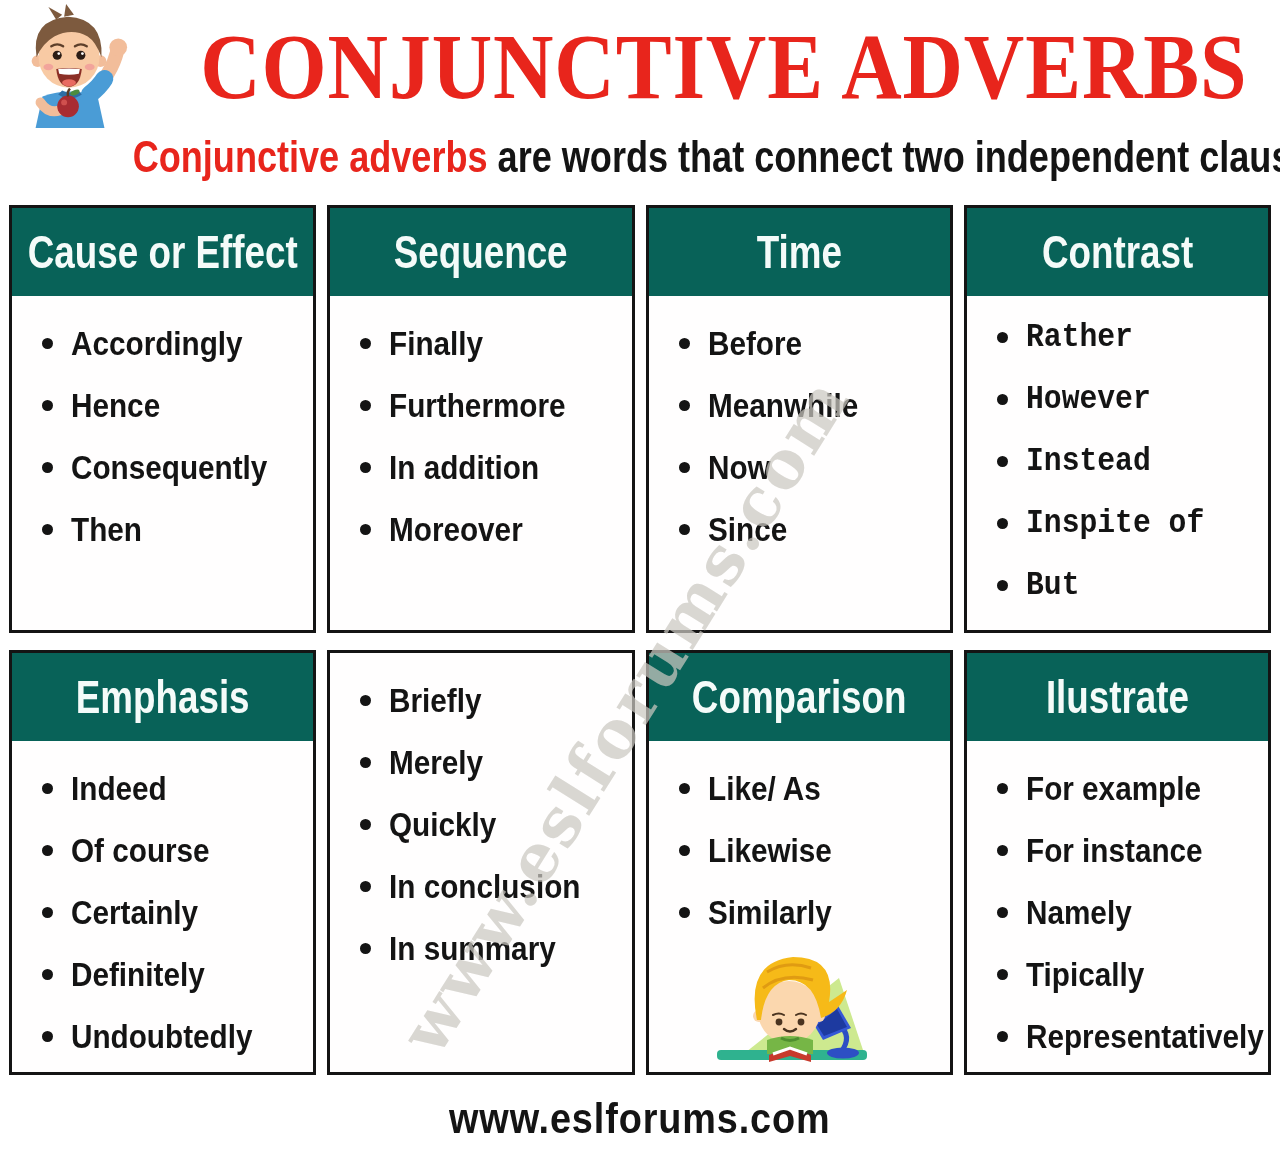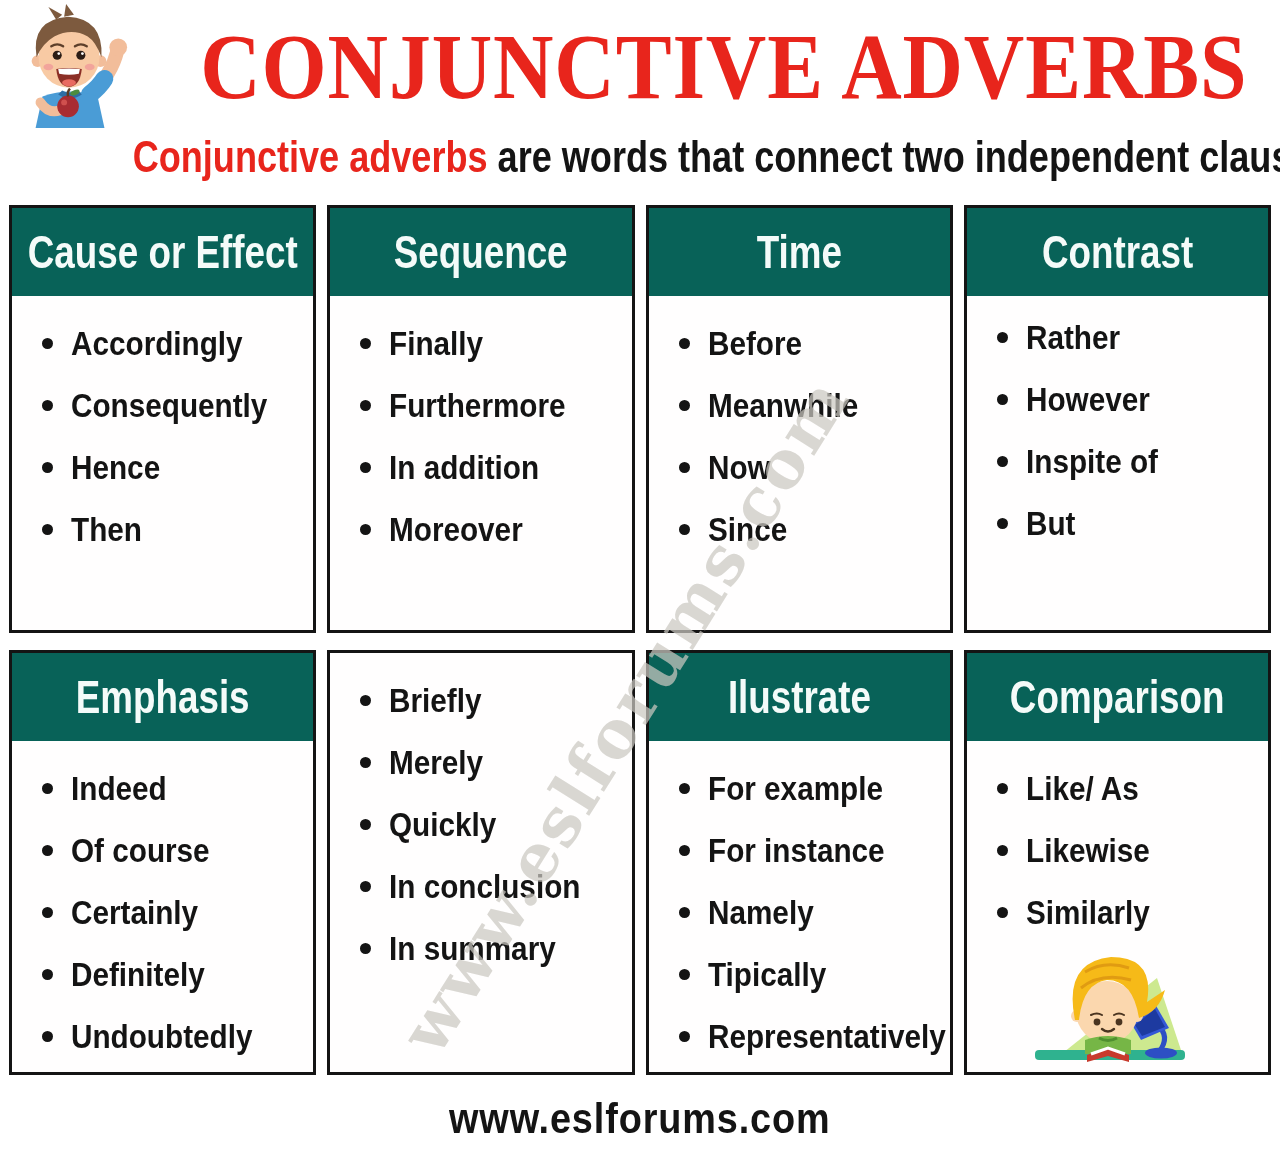--- a/index.html
+++ b/index.html
@@ -126,28 +126,28 @@
       <div class="card-head">
           <span class="cond">Cause or Effect</span>
         </div>
       <div class="card-body">
         <div class="li">
             <span class="dot"></span>
             <span class="txt">Accordingly</span>
           </div>
         <div class="li">
             <span class="dot"></span>
+            <span class="txt">Hence</span>
+          </div>
+        <div class="li">
+            <span class="dot"></span>
             <span class="txt">Consequently</span>
           </div>
         <div class="li">
             <span class="dot"></span>
-            <span class="txt">Hence</span>
-          </div>
-        <div class="li">
-            <span class="dot"></span>
             <span class="txt">Then</span>
           </div>
       </div>
     </section>
 
     <section class="card">
       <div class="card-head">
           <span class="cond">Sequence</span>
         </div>
       <div class="card-body">
@@ -191,31 +191,35 @@
             <span class="dot"></span>
             <span class="txt">Since</span>
           </div>
       </div>
     </section>
 
     <section class="card">
       <div class="card-head">
           <span class="cond">Contrast</span>
         </div>
-      <div class="card-body" style="padding-top:10px;">
+      <div class="card-body" style="padding-top:10px;font-family:Liberation Mono, monospace;">
         <div class="li">
             <span class="dot"></span>
             <span class="txt">Rather</span>
           </div>
         <div class="li">
             <span class="dot"></span>
             <span class="txt">However</span>
           </div>
         <div class="li">
             <span class="dot"></span>
+            <span class="txt">Instead</span>
+          </div>
+        <div class="li">
+            <span class="dot"></span>
             <span class="txt">Inspite of</span>
           </div>
         <div class="li">
             <span class="dot"></span>
             <span class="txt">But</span>
           </div>
       </div>
     </section>
 
     <section class="card">
@@ -260,48 +264,20 @@
             <span class="dot"></span>
             <span class="txt">Quickly</span>
           </div>
         <div class="li">
             <span class="dot"></span>
             <span class="txt">In conclusion</span>
           </div>
         <div class="li">
             <span class="dot"></span>
             <span class="txt">In summary</span>
-          </div>
-      </div>
-    </section>
-
-    <section class="card">
-      <div class="card-head">
-          <span class="cond">Ilustrate</span>
-        </div>
-      <div class="card-body">
-        <div class="li">
-            <span class="dot"></span>
-            <span class="txt">For example</span>
-          </div>
-        <div class="li">
-            <span class="dot"></span>
-            <span class="txt">For instance</span>
-          </div>
-        <div class="li">
-            <span class="dot"></span>
-            <span class="txt">Namely</span>
-          </div>
-        <div class="li">
-            <span class="dot"></span>
-            <span class="txt">Tipically</span>
-          </div>
-        <div class="li">
-            <span class="dot"></span>
-            <span class="txt">Representatively</span>
           </div>
       </div>
     </section>
 
     <section class="card">
       <div class="card-head">
           <span class="cond">Comparison</span>
         </div>
       <div class="card-body">
         <div class="li">
@@ -346,20 +322,48 @@
             <path d="M74 110 Q83 115 92 110" stroke="#4f8f2f" stroke-width="3" fill="none"></path>
 
             <path d="M62 127 L83 119 L83 128 L62 134 Z" fill="#c83a2c"></path>
             <path d="M104 127 L83 119 L83 128 L104 134 Z" fill="#c83a2c"></path>
             <path d="M66 126 L83 120 L100 126" stroke="#ffffff" stroke-width="3" fill="none"></path>
           </svg>
         </div>
       </div>
     </section>
 
+    <section class="card">
+      <div class="card-head">
+          <span class="cond">Ilustrate</span>
+        </div>
+      <div class="card-body">
+        <div class="li">
+            <span class="dot"></span>
+            <span class="txt">For example</span>
+          </div>
+        <div class="li">
+            <span class="dot"></span>
+            <span class="txt">For instance</span>
+          </div>
+        <div class="li">
+            <span class="dot"></span>
+            <span class="txt">Namely</span>
+          </div>
+        <div class="li">
+            <span class="dot"></span>
+            <span class="txt">Tipically</span>
+          </div>
+        <div class="li">
+            <span class="dot"></span>
+            <span class="txt">Representatively</span>
+          </div>
+      </div>
+    </section>
+
   </main>
 
   <div class="watermark">www.eslforums.com</div>
 
   <div class="footer">
     <span class="cond">www.eslforums.com</span>
   </div>
 
 </div>
 

